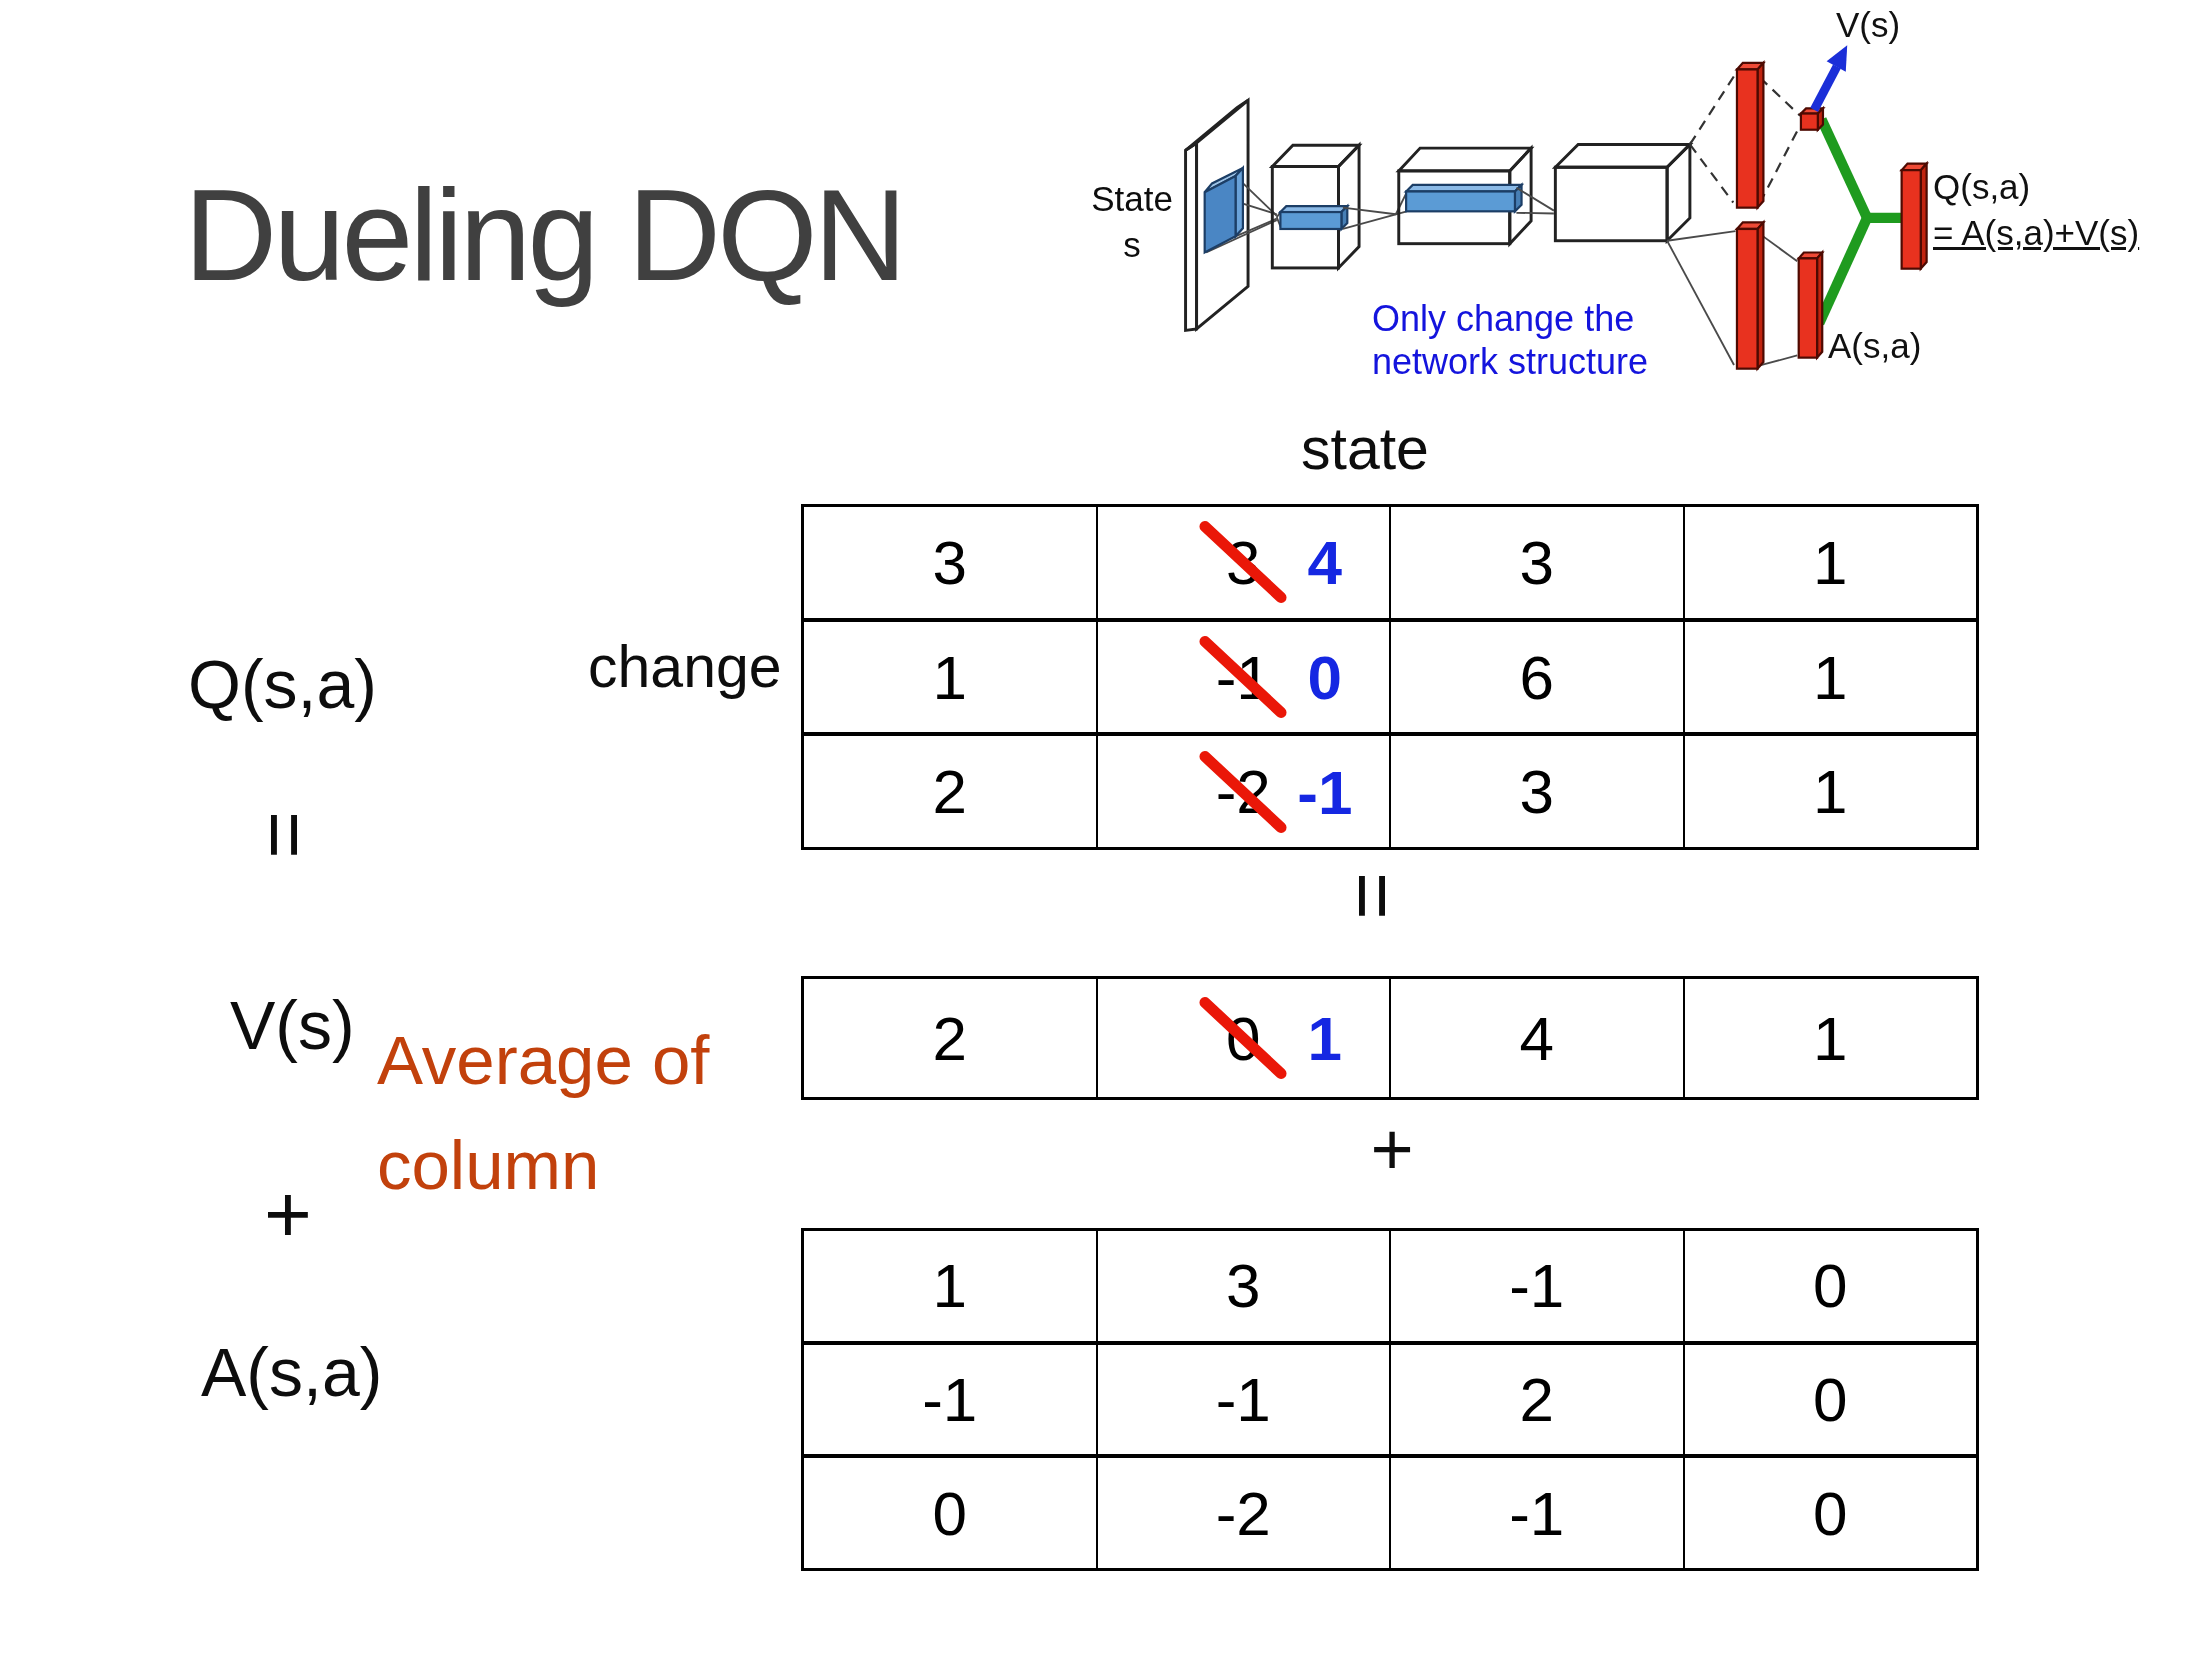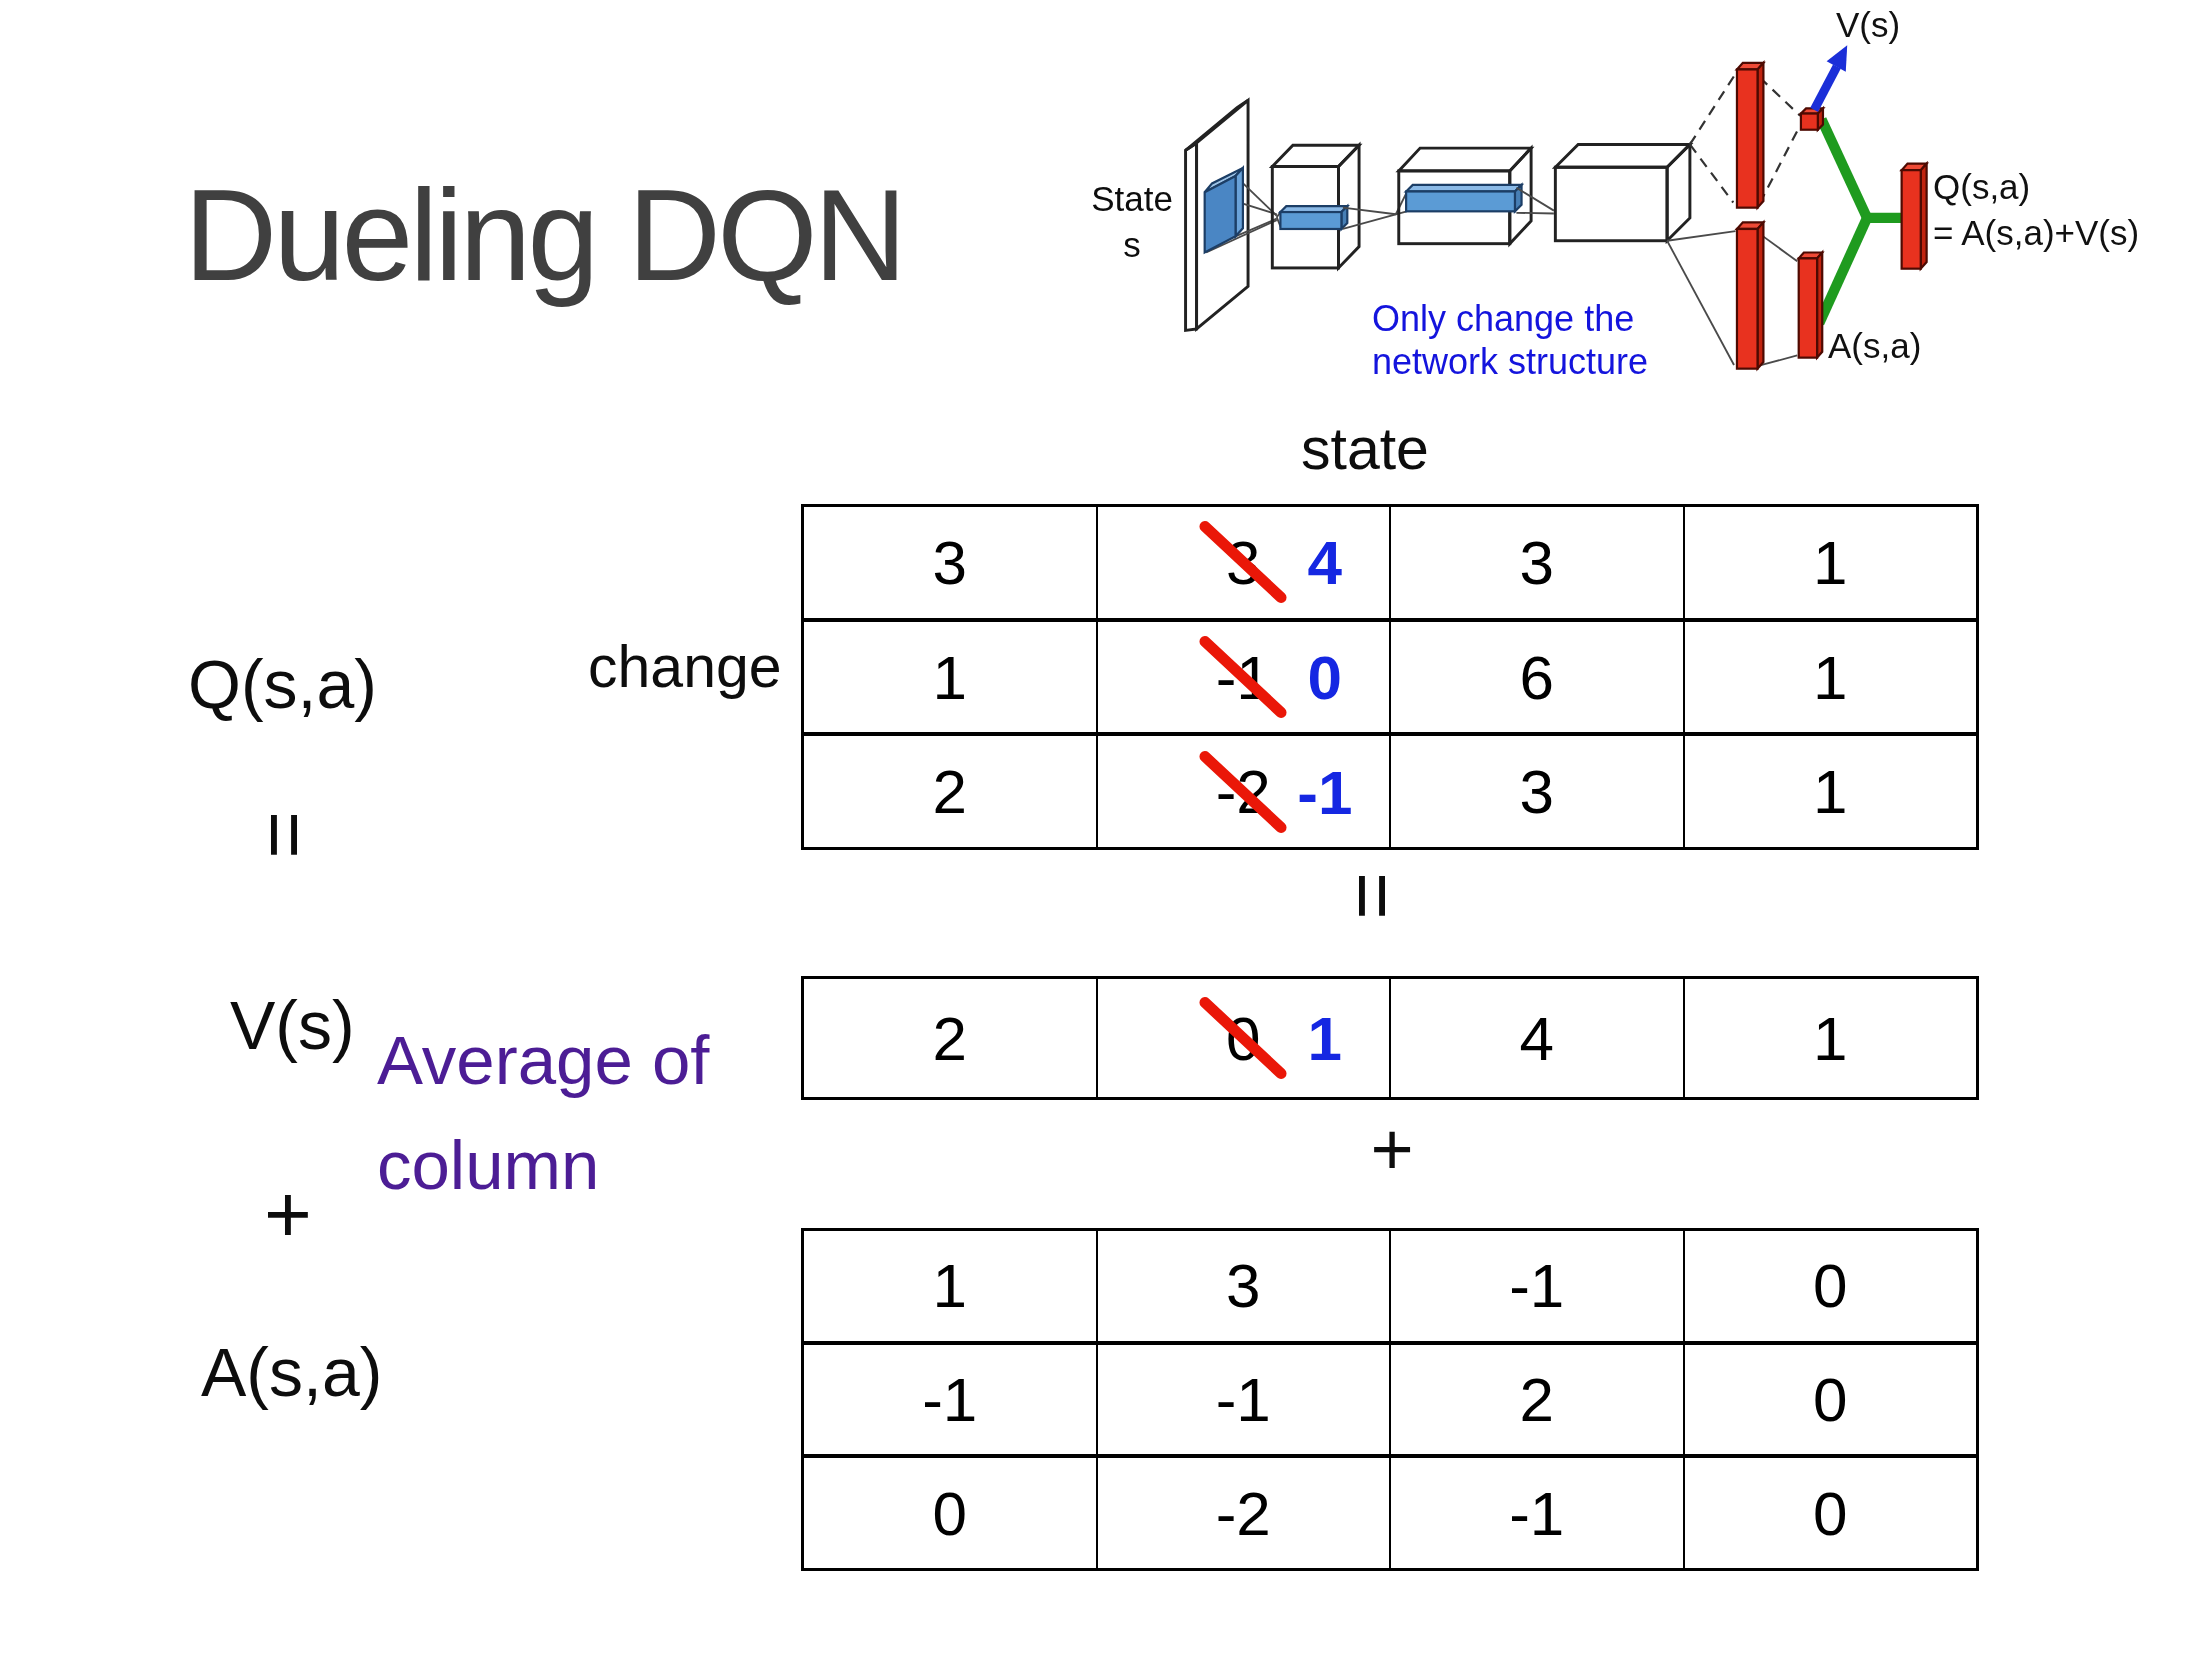--- a/index.html
+++ b/index.html
@@ -2,21 +2,21 @@
 <html style="font-size:11.8px"><head>
 <meta charset="utf-8">
 <style>
   html,body{margin:0;padding:0;background:#ffffff;}
   .slide{position:relative;width:2205px;height:1654px;background:#ffffff;overflow:hidden;
          font-family:"Liberation Sans",sans-serif;color:#0d0d0d;}
   .abs{position:absolute;line-height:1;white-space:nowrap;}
   .title{font-size:129px;letter-spacing:-3.7px;color:#404040;}
   .lbl{font-size:68px;color:#0d0d0d;}
   .lbl-small{font-size:59px;color:#0d0d0d;}
-  .bluenote{color:#4c1d95;font-size:69px;line-height:1.52;white-space:pre-line;}
+  .bluenote{color:#c2410c;font-size:69px;line-height:1.52;white-space:pre-line;}
   .sym-plus{font-size:82px;transform:translate(-50%,-50%);}
   .sym-plus-mid{font-size:74px;transform:translate(-50%,-50%);}
   .sym-eq{font-size:82px;transform:translate(-50%,-50%) rotate(90deg);}
   
   .ntable{position:absolute;border:3.7px solid #000;display:flex;flex-direction:column;background:#fff;}
   .trow{flex:1;display:flex;border-bottom:4.4px solid #000;}
   .trow:last-child{border-bottom:none;}
   .tcell{flex:1;position:relative;border-right:2.2px solid #000;display:flex;
          align-items:center;justify-content:center;font-size:62px;color:#000;}
   .tcell:last-child{border-right:none;}
@@ -148,21 +148,21 @@
     </g>
 
     <g>
       <line x1="2467" y1="150" x2="2498" y2="91" stroke="#1b2fd8" stroke-width="12"></line>
       <polygon points="2512,62 2510,98 2484,84" fill="#1b2fd8"></polygon>
     </g>
   </svg>
 
   <div class="abs dg" style="left:1836px;top:7.4px;">V(s)</div>
   <div class="abs dg" style="left:1933px;top:169px;">Q(s,a)</div>
-  <div class="abs dg" style="left:1933px;top:215px;">= A(s,a)+V(s)</div>
+  <div class="abs dg" style="left:1933px;top:215px;text-decoration:underline;">= A(s,a)+V(s)</div>
   <div class="abs dg" style="left:1828px;top:328px;">A(s,a)</div>
   <div class="abs dgnote" style="left:1372px;top:297px;">Only change the
 network structure</div>
 
   <div class="abs lbl-small" style="left:1301px;top:420px;">state</div>
   <div class="abs lbl-small" style="left:588px;top:638px;">change</div>
   <div class="abs lbl" style="left:188px;top:650px;">Q(s,a)</div>
   <div class="abs sym-eq" style="left:285px;top:835px;">=</div>
   <div class="abs lbl" style="left:230px;top:991px;">V(s)</div>
   <div class="abs bluenote" style="left:377px;top:1009px;">Average of

